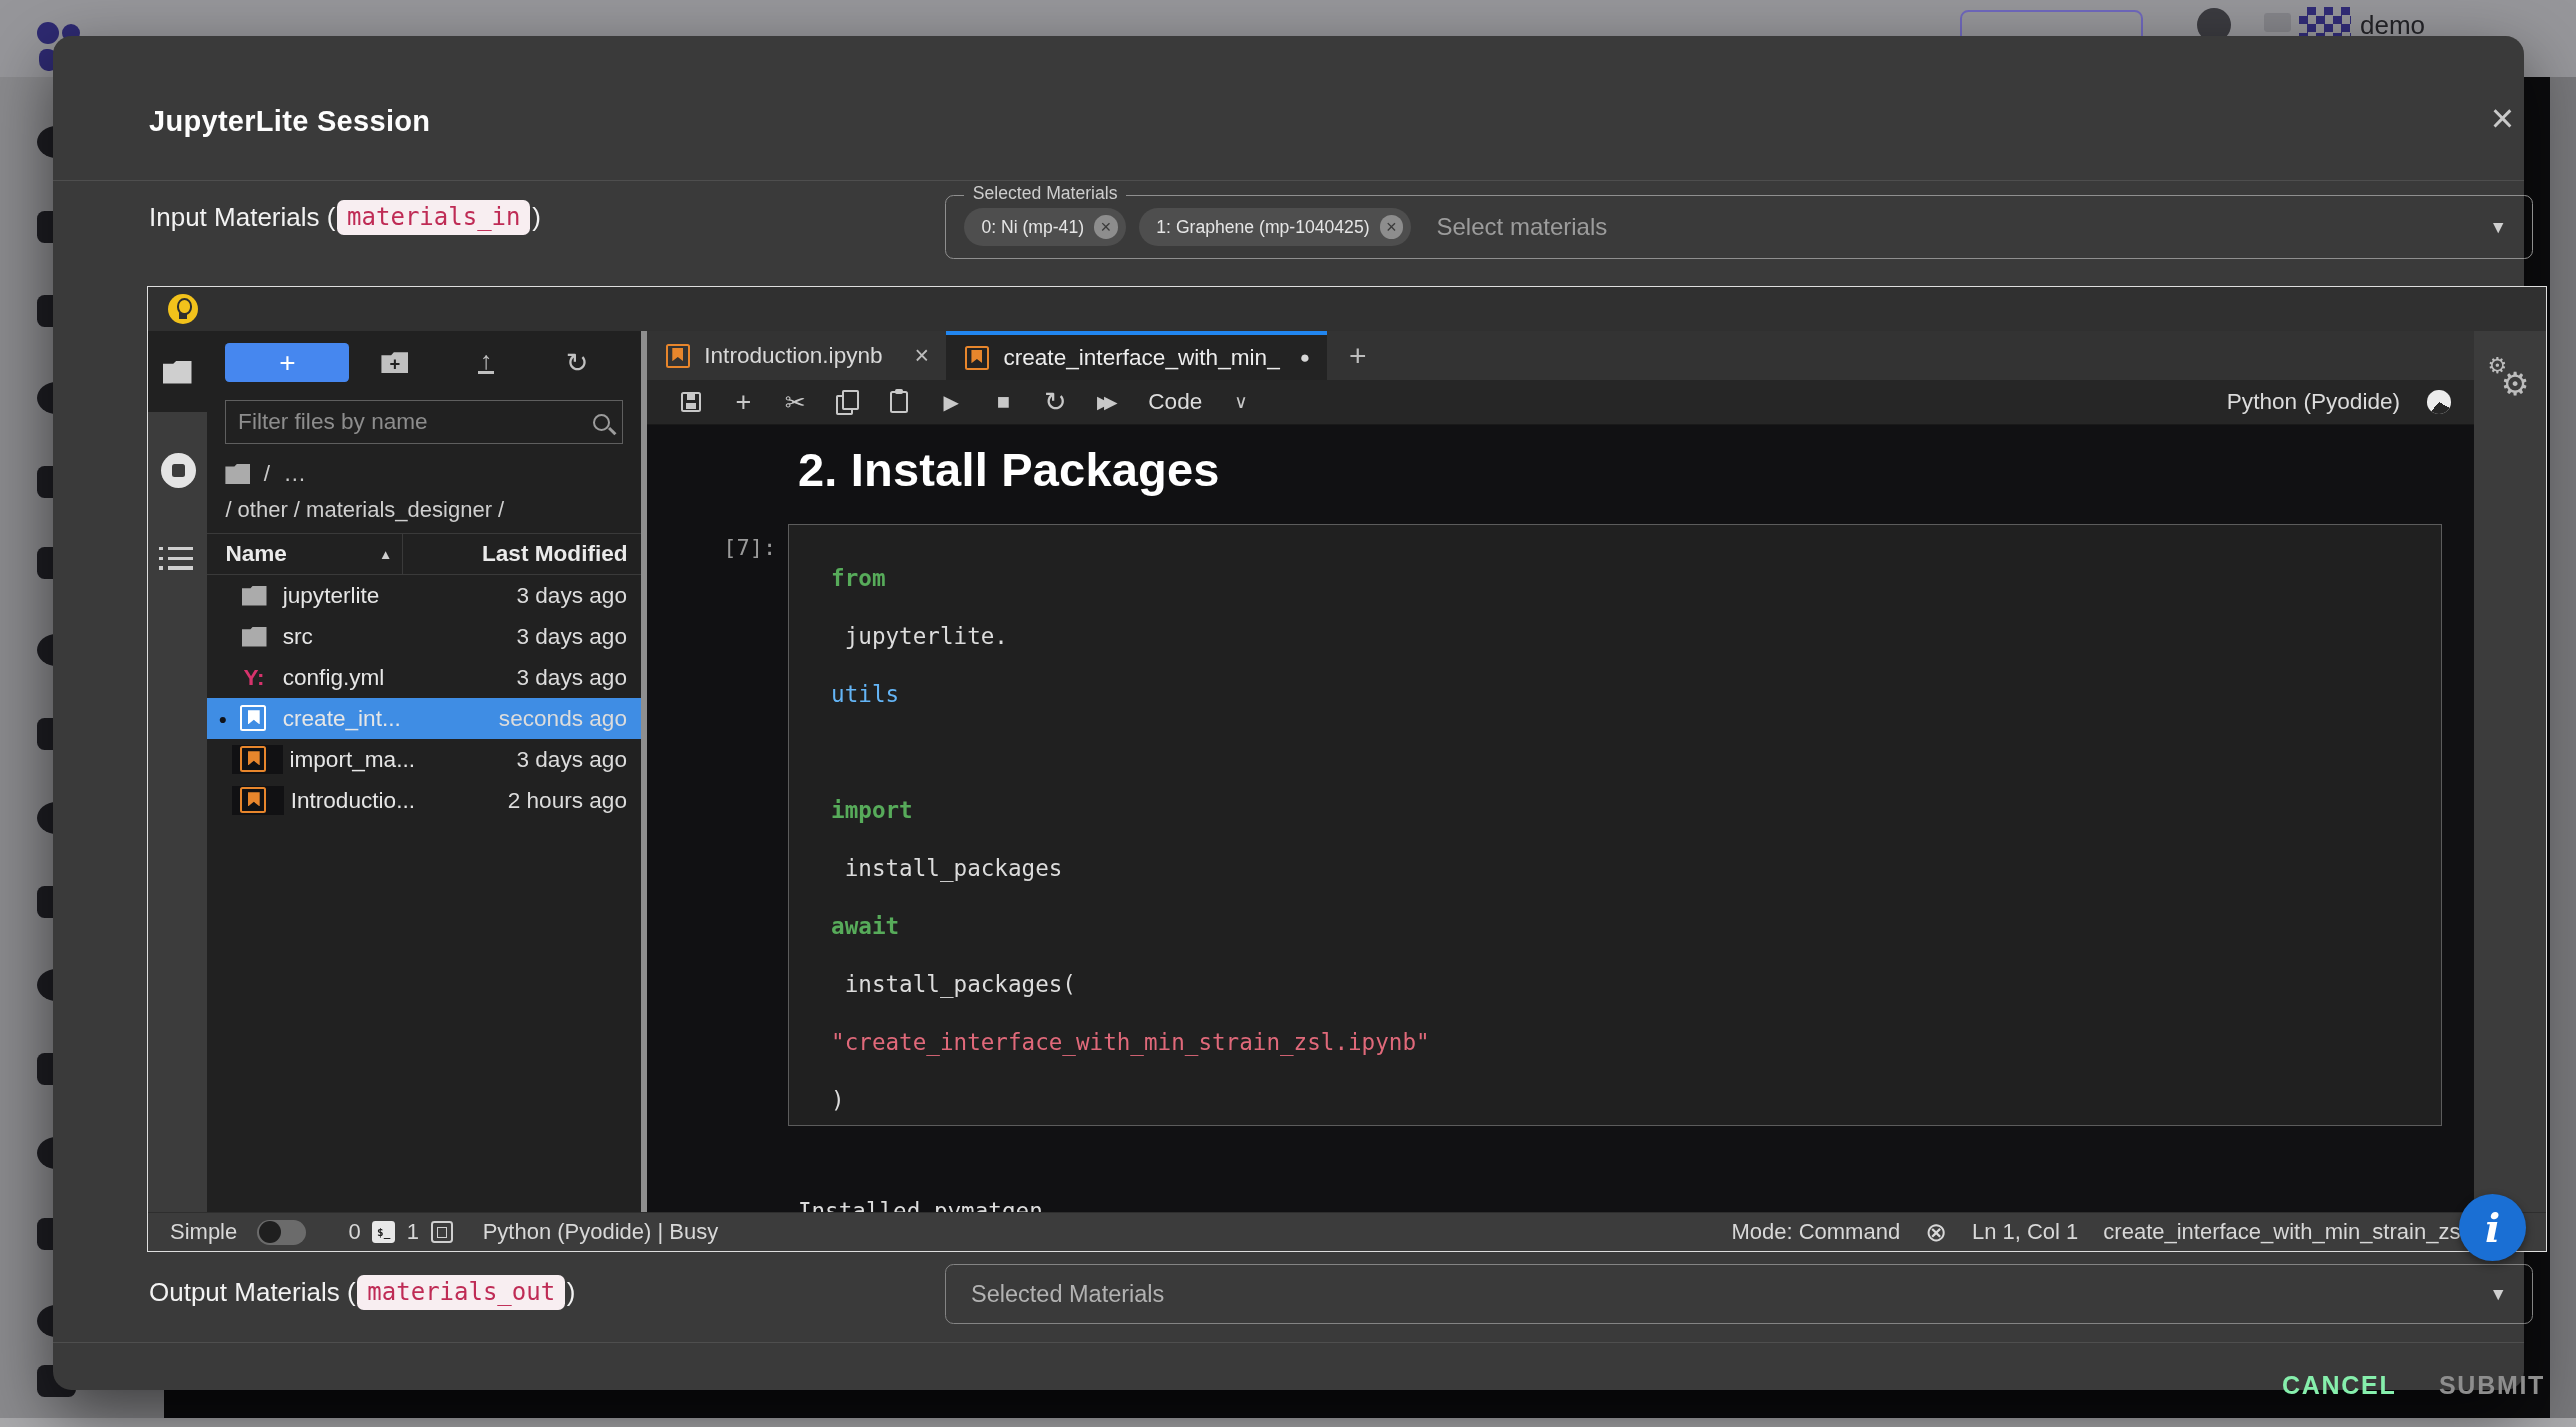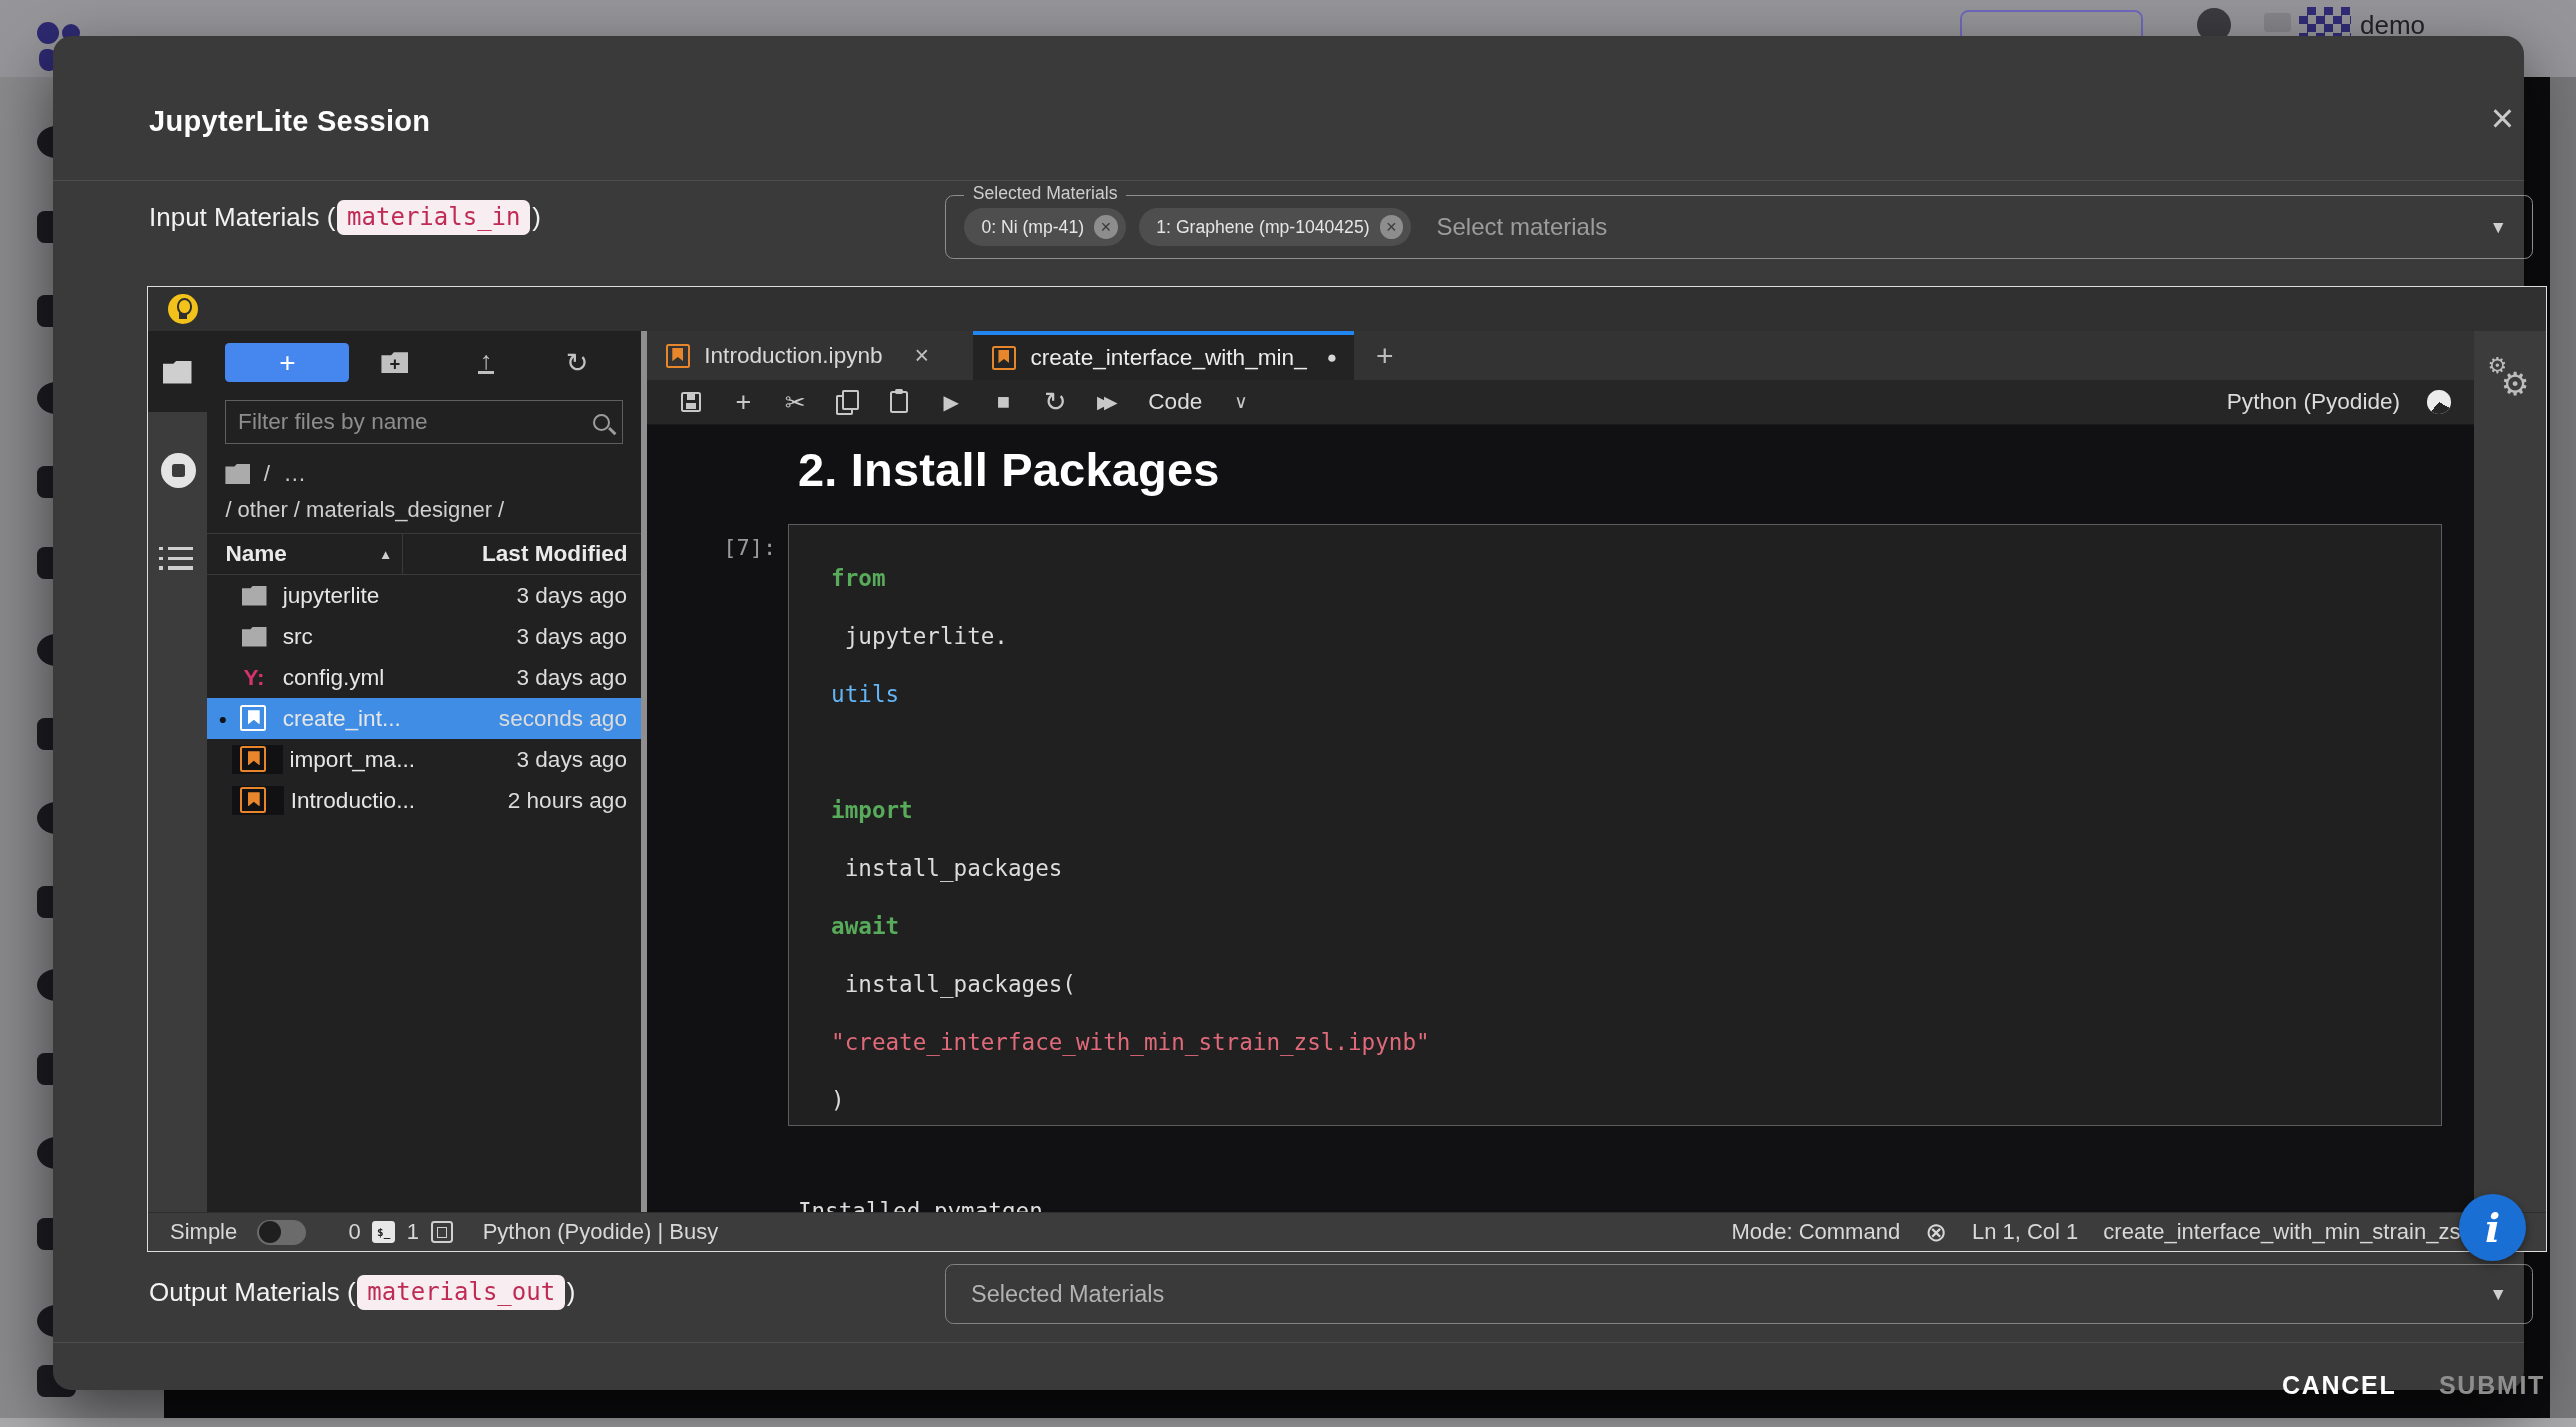--- a/index.html
+++ b/index.html
@@ -119,21 +119,21 @@
   .fb-name { flex:1; font-size:22.6px; color:#e6e6e6; padding-left:6.7px; white-space:nowrap; }
   .fb-mod { width:226px; text-align:right; padding-right:14px; font-size:22.6px; color:#dcdcdc; white-space:nowrap; }
 
   .vsep { width:5.9px; background:#8f8f8f; flex:0 0 auto; }
 
   
   .notebook { flex:1; display:flex; flex-direction:column; min-width:0; background:#111113; }
   .tabbar { height:49px; background:#333; display:flex; align-items:stretch; flex:0 0 auto; }
   .tab { display:flex; align-items:center; padding:0 17px; gap:13.4px; cursor:pointer; position:relative; }
   .tab .tab-label { font-size:22.6px; color:#d8d8d8; white-space:nowrap; }
-  .tab.active { background:#232323; border-top:4.2px solid #2186f0;margin-left:27px; }
+  .tab.active { background:#232323; border-top:4.2px solid #2186f0; }
   .tab.active .tab-label { color:#ececec; }
   .tab-nbicon { position:relative; width:27px; height:27px; flex:0 0 auto; }
   .tab-nbicon::before { content:""; position:absolute; left:1.7px; top:1.7px; width:20px; height:20px; border:2.5px solid #e8862c; border-radius:2.5px; }
   .tab-nbicon::after { content:""; position:absolute; left:8.4px; top:5.9px; width:11px; height:13.4px; background:#e8862c;
     clip-path:polygon(0 0,100% 0,100% 100%,50% 68%,0 100%); }
   .tab-close { font-size:25px; color:#bdbdbd; margin-left:18.4px; cursor:pointer; }
   .tab-dirty { font-size:17px; color:#d6d6d6; margin-left:6.7px; }
   .tab-add { display:flex; align-items:center; padding:0 22px; font-size:30px; color:#bdbdbd; cursor:pointer; }
 
   .ntoolbar { height:45px; background:#262626; border-bottom:1.7px solid #191919; display:flex; align-items:center;
@@ -188,21 +188,21 @@
     justify-content:center; font-family:"DejaVu Sans Mono", monospace; font-size:11px; font-weight:bold; color:#222; }
   .ico-cpu { width:22px; height:22px; border:2.5px solid #d0d0d0; border-radius:3.4px; position:relative; }
   .ico-cpu::before { content:""; position:absolute; left:4.2px; top:4.2px; width:8.4px; height:8.4px; border:1.7px solid #d0d0d0; }
   .sb-busy { margin-left:18.4px; }
   .sb-right { margin-left:auto; display:flex; align-items:center; gap:25px; }
   .ico-trust { font-size:26px; color:#d8d8d8; }
 
   
   .footer-btn { position:absolute; top:1327px; font-size:25px; font-weight:bold; letter-spacing:1.7px; cursor:pointer;
     padding:8.4px 15px; border-radius:5px; background:transparent; border:none; font-family:"Liberation Sans", sans-serif; }
-  .btn-cancel { left:2214px; color:#ffffff; }
+  .btn-cancel { left:2214px; color:#86efac; }
   .btn-submit { left:2371px; color:#8e8e8e; }
 
   .info-btn { position:absolute; left:2459px; top:1194px; width:67px; height:67px; border-radius:50%; background:#1a6fd4;
     display:flex; align-items:center; justify-content:center; cursor:pointer; box-shadow:0 3.4px 8.4px rgba(0,0,0,.4); }
   .info-btn span { font-family:"DejaVu Serif", serif; font-style:italic; font-weight:bold; font-size:40px; color:#fff; }
 </style>
 </head>
 <body>
 
 <div class="stage">

